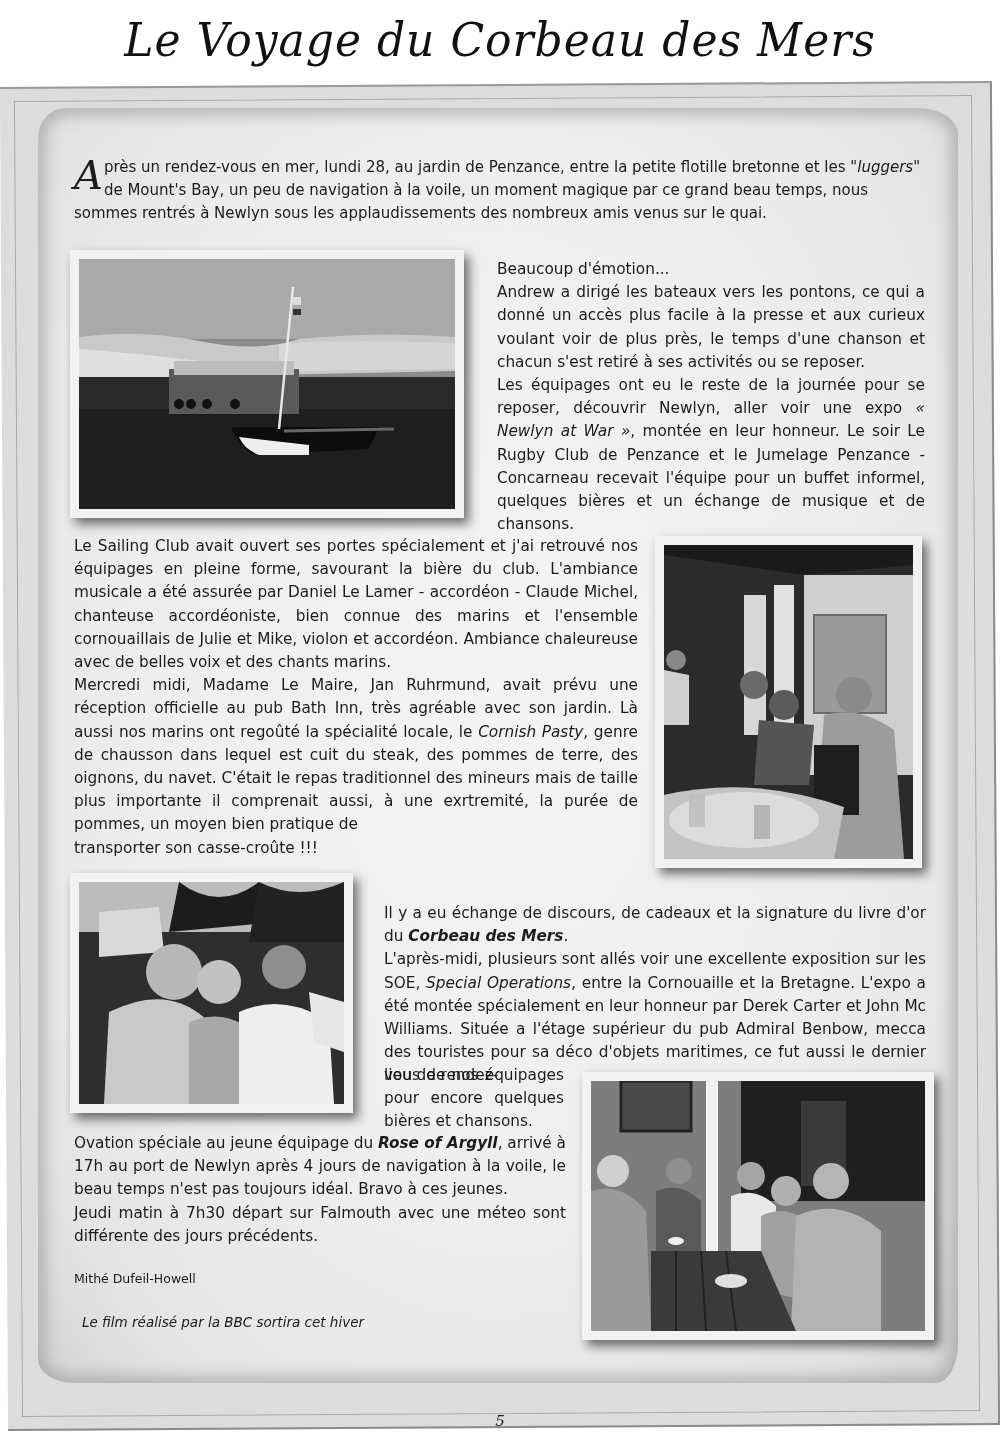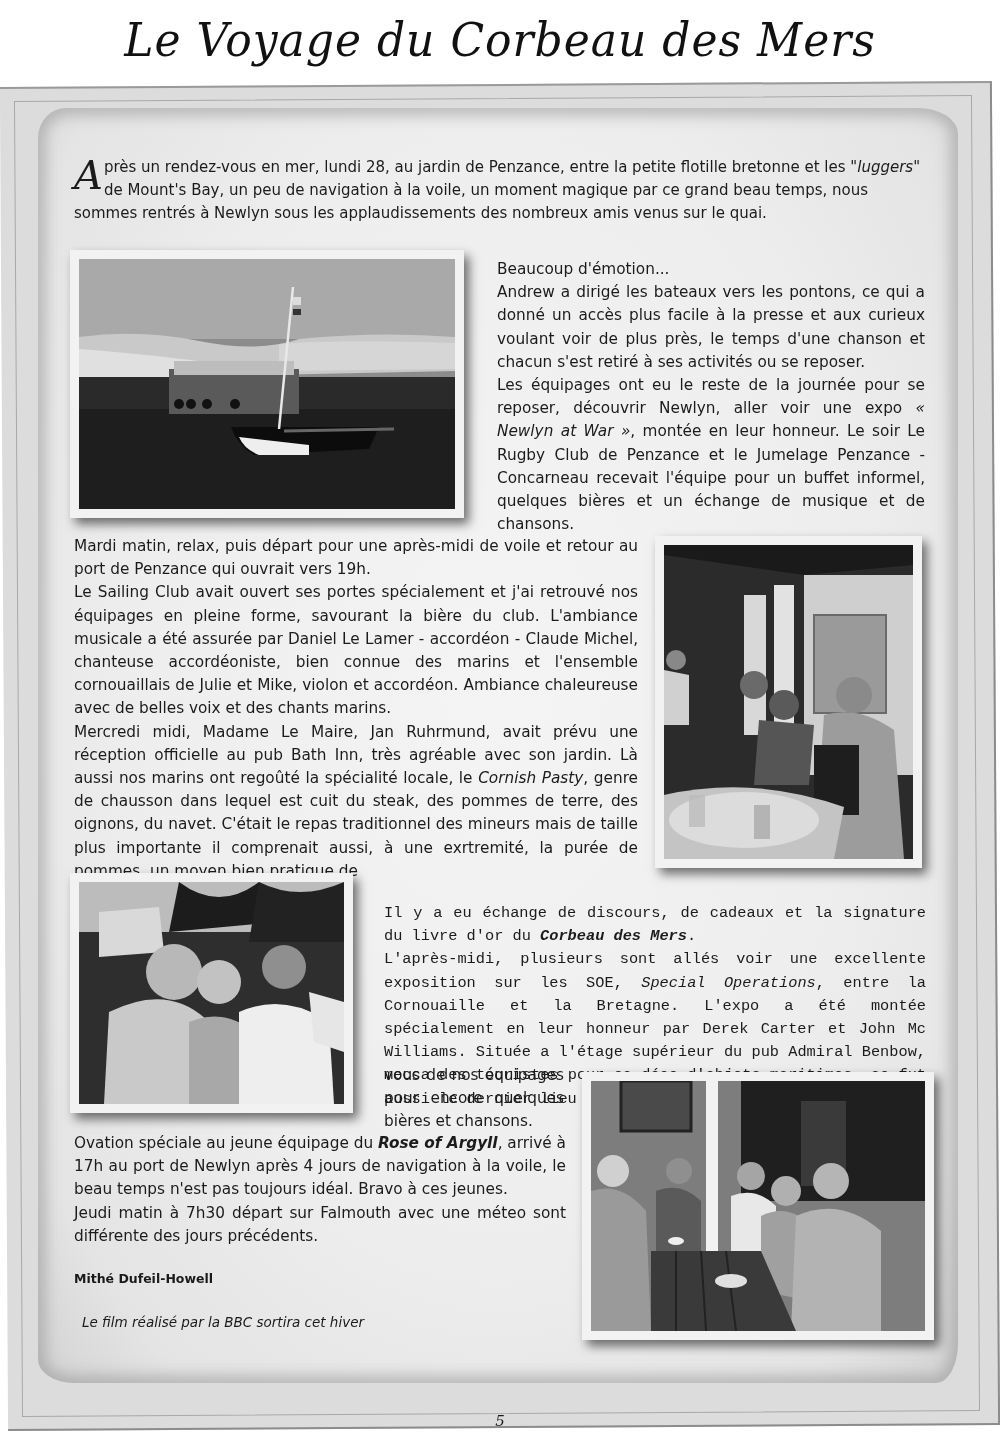--- a/index.html
+++ b/index.html
@@ -40,24 +40,24 @@
   }
   .text p { margin: 0; }
   .dropcap {
     font-family: "DejaVu Serif", serif; font-style: italic; font-size: 40px;
     float: left; line-height: 30px; margin-right: 1px; margin-top: 4px;
   }
   .intro { left: 74px; top: 156px; width: 858px; font-size: 15px; text-align: left; }
   .col-right1 { left: 497px; top: 258px; width: 428px; }
   .col-left1 { left: 74px; top: 535px; width: 564px; }
   .last-line-right { text-align: left; }
-  .col-right2 { left: 384px; top: 902px; width: 542px; font-family: Liberation Mono, monospace; }
+  .col-right2 { left: 384px; top: 902px; width: 542px; }
   .col-mid2 { left: 384px; top: 1064px; width: 180px; }
   .col-left2 { left: 74px; top: 1132px; width: 492px; }
-  .signature { position: absolute; left: 74px; top: 1271px; font-weight: bold; font-size: 12.5px; }
+  .signature { position: absolute; left: 74px; top: 1271px; font-weight: normal; font-size: 12.5px; }
   .footnote { position: absolute; left: 74px; top: 1314px; font-style: italic; font-size: 13.5px; margin-left: 8px; }
   .page-number {
     position: absolute; left: 0; width: 1000px; top: 1412px; text-align: center;
     font-family: "DejaVu Serif", serif; font-style: italic; font-size: 15px;
   }
   .photo-frame {
     position: absolute; background: #f2f2f2;
     box-shadow: 5px 6px 10px rgba(0,0,0,0.55);
   }
   .photo {
@@ -109,21 +109,20 @@
   </div>
 </div>
 
 <div class="text col-right1">
   <p>Beaucoup d'émotion...</p>
   <p>Andrew a dirigé les bateaux vers les pontons, ce qui a donné un accès plus facile à la presse et aux curieux voulant voir de plus près, le temps d'une chanson et chacun s'est retiré à ses activités ou se reposer.</p>
   <p><span>Les équipages ont eu le reste de la journée pour se reposer, découvrir Newlyn, aller voir une expo </span><em>« Newlyn at War »</em><span>, montée en leur honneur. Le soir Le Rugby Club de Penzance et le Jumelage Penzance - Concarneau recevait l'équipe pour un buffet informel, quelques bières et un échange de musique et de chansons.</span></p>
 </div>
 
 <div class="text col-left1">
-  <p>Mardi matin, relax, puis départ pour une après-midi de voile et retour au port de Penzance qui ouvrait vers 19h.</p>
   <p>Le Sailing Club avait ouvert ses portes spécialement et j'ai retrouvé nos équipages en pleine forme, savourant la bière du club. L'ambiance musicale a été assurée par Daniel Le Lamer - accordéon - Claude Michel, chanteuse accordéoniste, bien connue des marins et l'ensemble cornouaillais de Julie et Mike, violon et accordéon.  Ambiance chaleureuse avec de belles voix et des chants marins.</p>
   <p><span>Mercredi midi, Madame Le Maire, Jan Ruhrmund, avait prévu une réception officielle au pub Bath Inn, très agréable avec son jardin. Là aussi nos marins ont regoûté la spécialité locale, le </span><em>Cornish Pasty</em><span>, genre de chausson dans lequel est cuit du steak, des pommes de terre, des oignons, du navet. C'était le repas traditionnel des mineurs mais de taille plus importante il comprenait aussi, à une exrtremité, la purée de pommes, un moyen bien pratique de</span></p>
   <p class="last-line-right">transporter son casse-croûte !!!</p>
 </div>
 
 <div class="photo-frame p2">
   <div class="photo">
     <svg viewBox="0 0 249 314" preserveAspectRatio="none">
       <rect width="249" height="314" fill="#2b2b2b"></rect>
       <path d="M0 0 L249 0 L249 20 L140 30 L0 10 Z" fill="#1a1a1a"></path>

